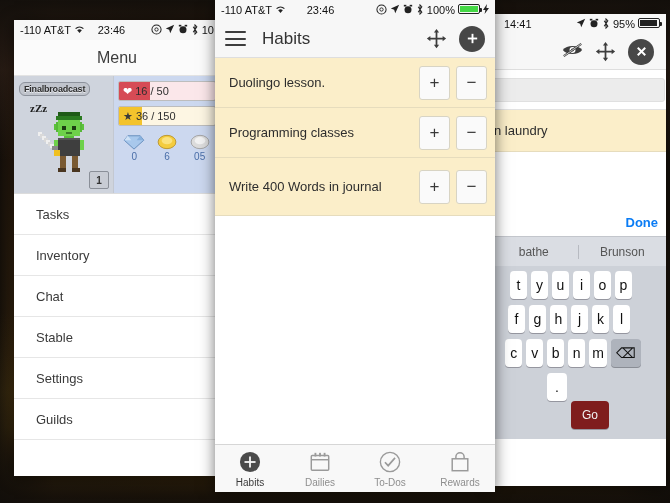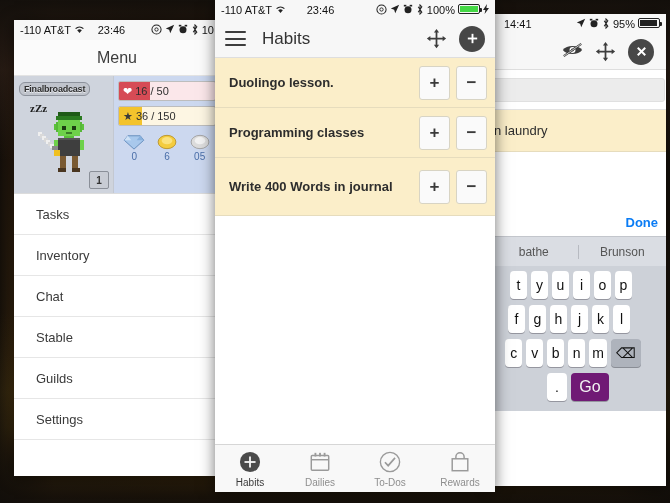--- a/index.html
+++ b/index.html
@@ -138,21 +138,21 @@
   }
   #hamburger { width: 21px; height: 15px; display:flex; flex-direction:column; justify-content:space-between; }
   #hamburger i { display:block; height:2px; background:#3d3d3d; border-radius:1px; }
   #mid-title { margin-left: 16px; font-size: 17px; color: #333; }
   #mid-nav-right { margin-left: auto; display:flex; align-items:center; gap: 12px; }
   .move-icon { width: 21px; height: 21px; }
   .circle-btn {
     width: 26px; height: 26px; border-radius: 50%;
     background: #474747; display:flex; align-items:center; justify-content:center;
   }
-  #habit-list { background: #6d28d9; font-weight: bold; }
+  #habit-list { background: #6d28d9; }
   .habit-row {
     background: #fbeec9;
     min-height: 50px;
     display: flex; align-items: center;
     padding: 6px 8px 6px 14px;
     border-bottom: 1px solid #e6dcbd;
   }
   .habit-text { flex: 1; font-size: 13px; color: #2d2d2d; line-height: 1.35; padding-right: 6px; }
   .habit-btns { display:flex; gap: 6px; }
   .hbtn {
@@ -222,21 +222,21 @@
   .key {
     background:#fff; border-radius: 4px;
     height: 28px; min-width: 17px;
     display:flex; align-items:center; justify-content:center;
     font-size: 14px; color:#111;
     box-shadow: 0 1px 0 rgba(130,130,140,.75);
     padding: 0 3px;
   }
   .key.wide { min-width: 30px; background: #aeb3bc; box-shadow: 0 1px 0 rgba(120,124,132,.8); }
   .key.space { flex: 1; background:#fff; justify-content:flex-end; padding-right:6px; font-size:8px; color:#8a8a8a; }
-  .key.go { min-width: 38px; background:#701a75; color:#f2f2f2; font-size:16px; }
+  .key.go { min-width: 38px; background:#7f1d1d; color:#f2f2f2; font-size:12px;margin-top:28px; }
   .key.period { min-width: 20px; }
   #kb-row1 { margin-left: -14px; }
   #kb-row2 { margin-left: -18px; }
   #kb-row3 { margin-left: -10px; }
 </style>
 </head>
 <body>
 
 <div id="bg-vignette"></div>
 
@@ -386,24 +386,24 @@
     <div class="menu-item">
         <span>Inventory</span>
       </div>
     <div class="menu-item">
         <span>Chat</span>
       </div>
     <div class="menu-item">
         <span>Stable</span>
       </div>
     <div class="menu-item">
+        <span>Settings</span>
+      </div>
+    <div class="menu-item">
         <span>Guilds</span>
-      </div>
-    <div class="menu-item">
-        <span>Settings</span>
       </div>
   </div>
 </div>
 
 <div class="panel" id="panel-right">
   <div class="statusbar">
     <span class="sb-center" style="margin-left:8px;">
       <span>14:41</span>
     </span>
     <span class="sb-right">

